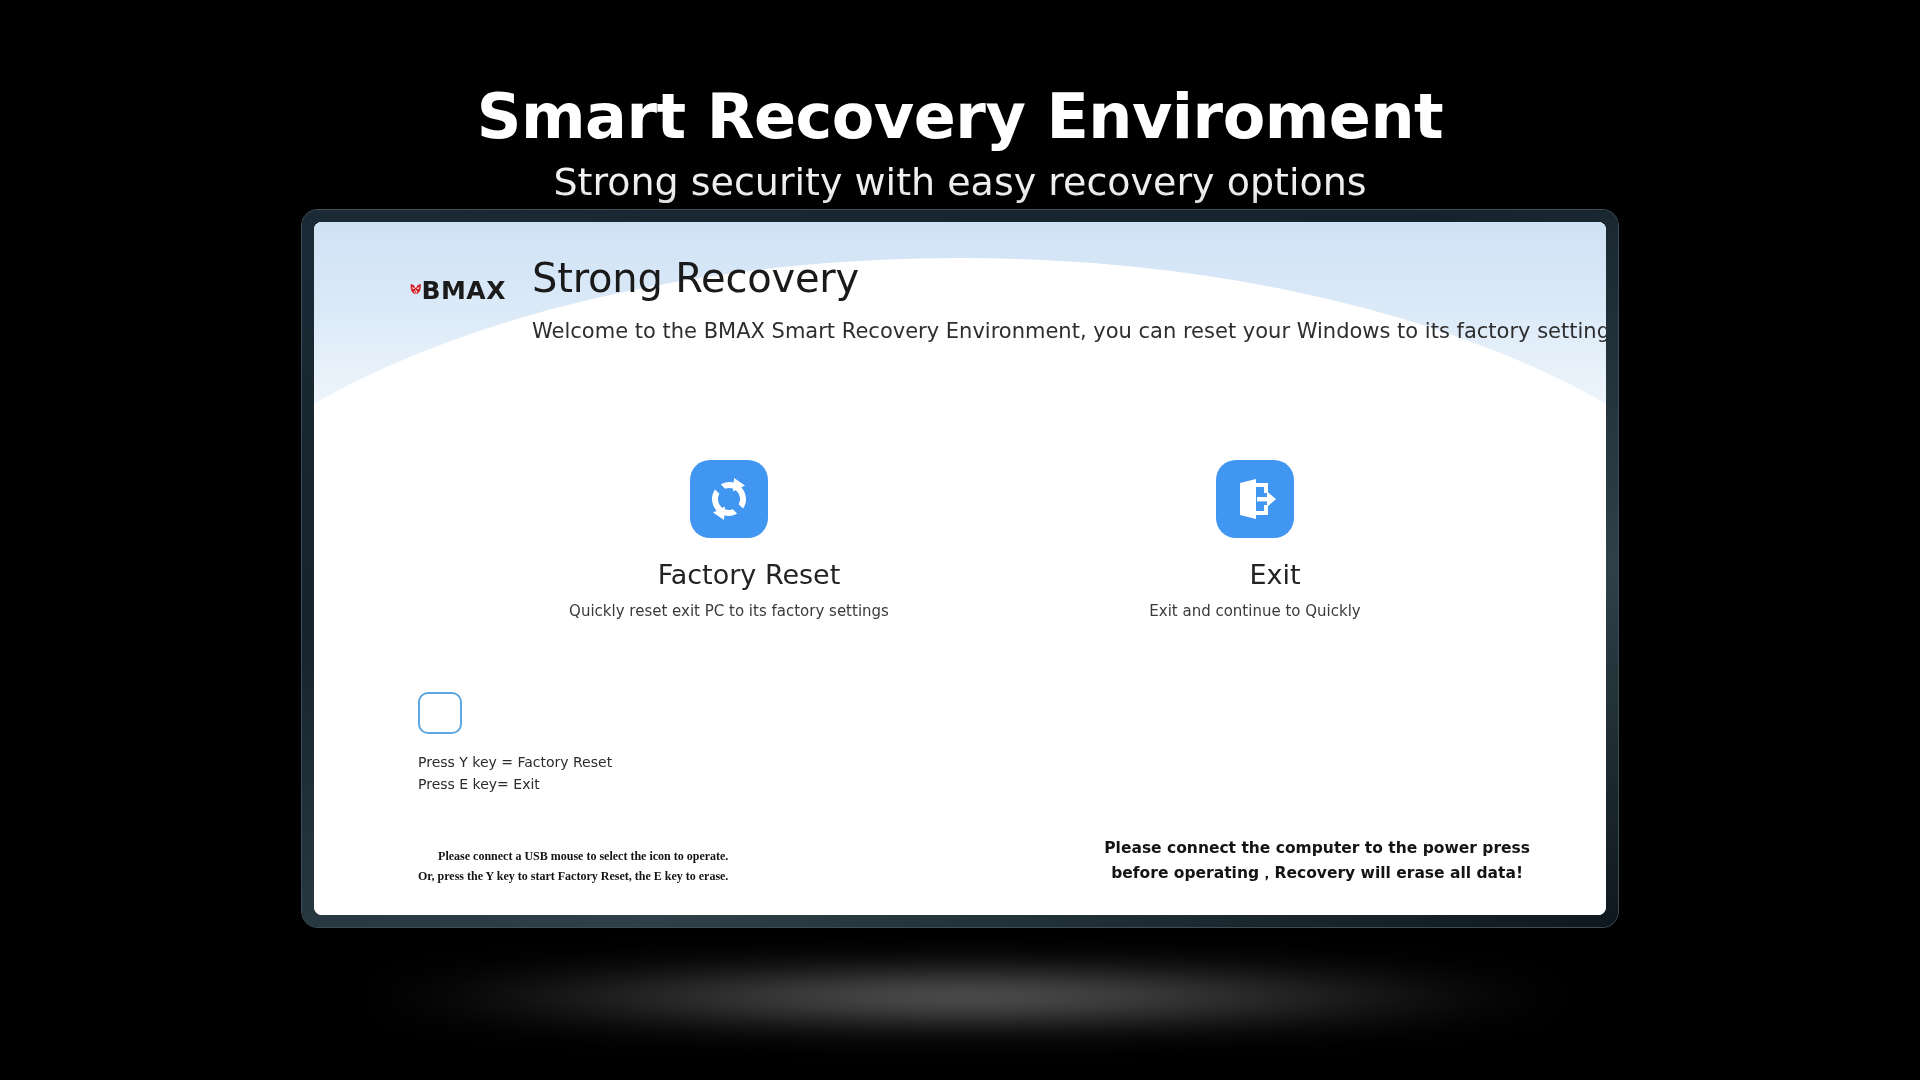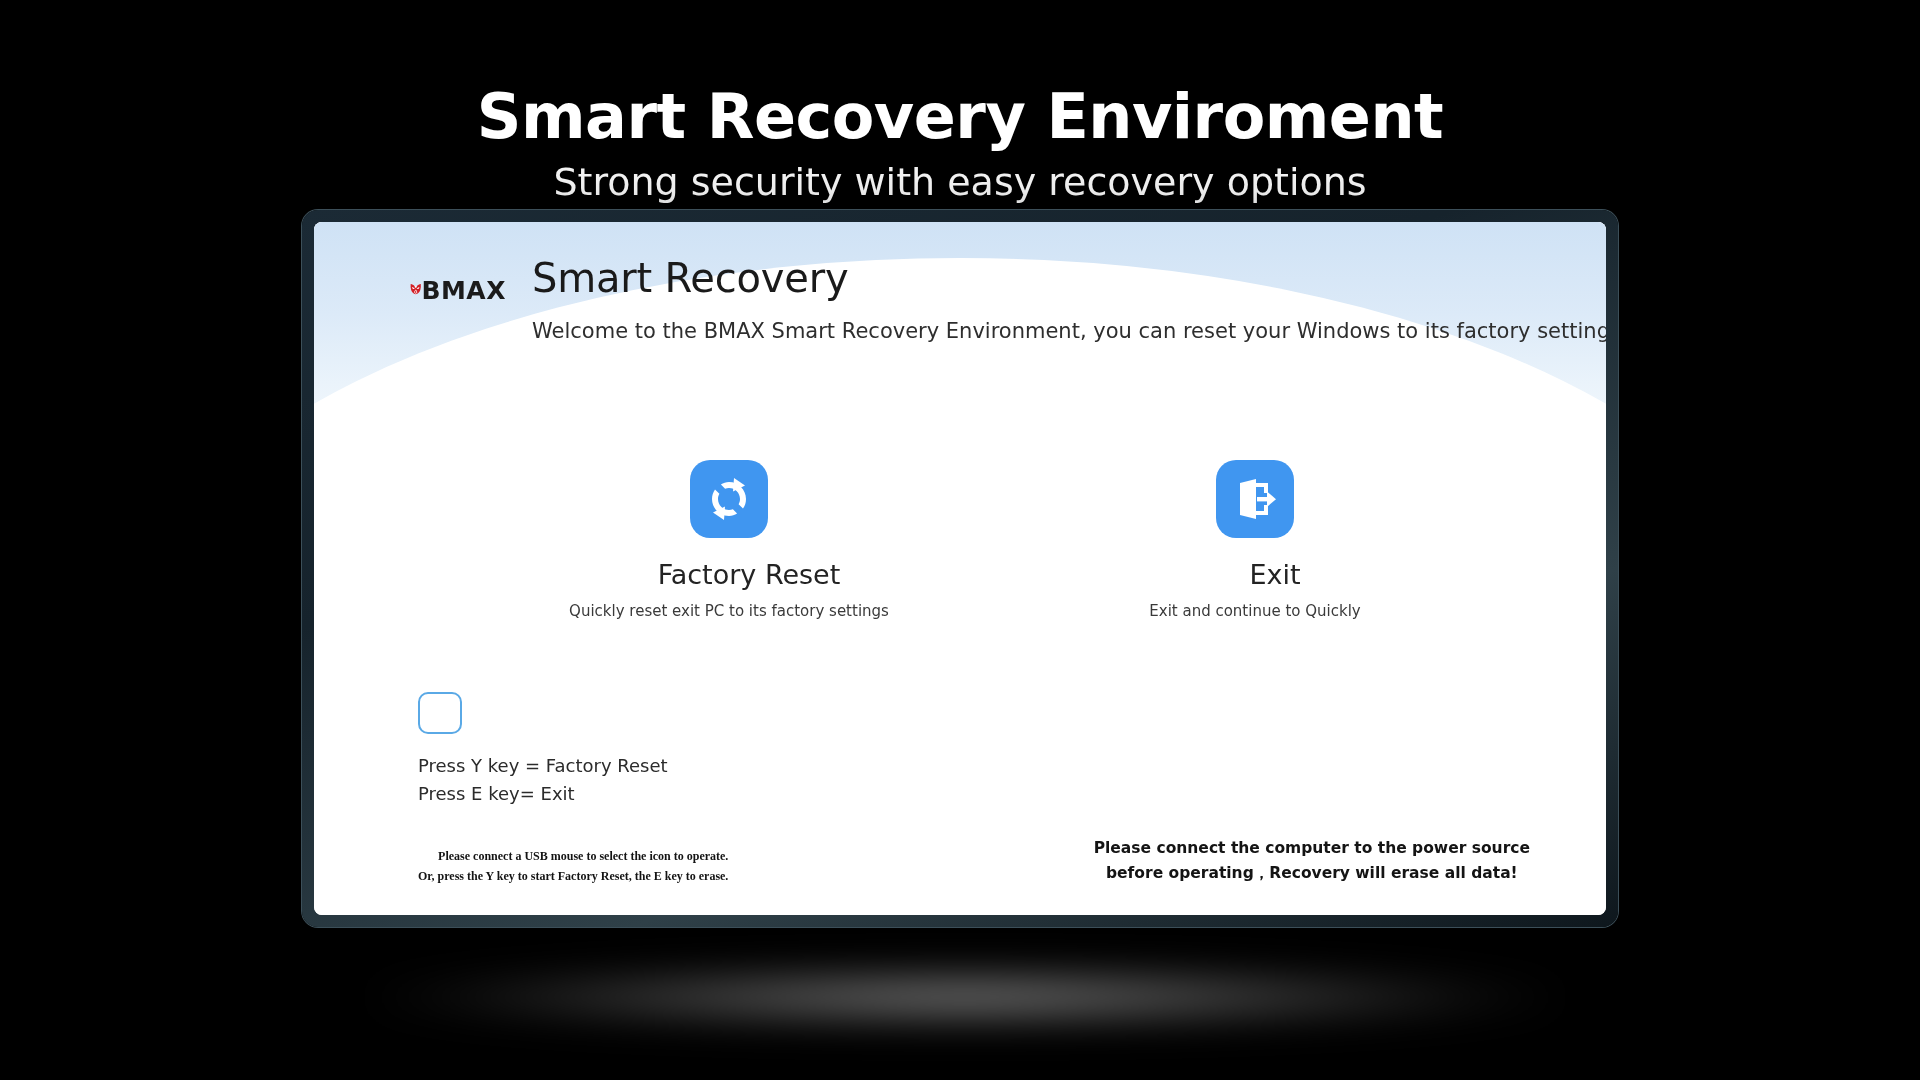--- a/index.html
+++ b/index.html
@@ -224,21 +224,21 @@
     font-family: "DejaVu Sans", sans-serif;
     font-size: 20px;
     text-align: center;
     color: #1a1a1a;
     display: block;
   }
 
   .key-hints {
     margin-top: 18px;
     font-family: "DejaVu Sans", sans-serif;
-    font-size: 18px;
+    font-size: 14px;
     color: #2b2b2b;
     line-height: 1.55;
   }
 
   
   .footer {
     position: absolute;
     left: 0;
     bottom: 28px;
     width: 100%;
@@ -311,21 +311,21 @@
               <path d="M80 30 C72 34 64 40 58 48 C64 50 72 48 78 44 C82 40 82 34 80 30 Z" fill="#ffffff"></path>
               <path d="M50 52 C56 58 62 66 64 76 C58 82 54 86 50 90 C46 86 42 82 36 76 C38 66 44 58 50 52 Z" fill="#ffffff"></path>
               <path d="M50 60 C53 65 56 71 57 77 C54 81 52 83 50 86 C48 83 46 81 43 77 C44 71 47 65 50 60 Z" fill="#d32027"></path>
             </svg>
             <div class="logo-wordmark">
               <span>BMA</span><span class="x-accent">X</span>
             </div>
           </div>
 
           <div class="header-text">
-            <div class="app-title">Smart Recovery</div>
+            <div class="app-title">Strong Recovery</div>
             <div class="app-subtitle">Welcome to the BMAX Smart Recovery Environment, you can reset your Windows to its factory settings.</div>
           </div>
         </div>
 
         <div class="actions">
 
           <div class="action">
             <div class="action-icon">
               <svg width="50" height="50" viewBox="0 0 50 50">
                 <path d="M25 8 C34.4 8 42 15.6 42 25 C42 28.6 40.9 31.9 39 34.6 L34.6 30.2
@@ -365,21 +365,21 @@
             <div>Press  E key= Exit</div>
           </div>
         </div>
 
         <div class="footer">
           <div class="footer-left">
             <div>Please connect a USB mouse to select the icon to operate.</div>
             <div>Or, press the Y key to start Factory Reset, the E key to erase.</div>
           </div>
           <div class="footer-right">
-            <div>Please connect the computer to the power source</div>
+            <div>Please connect the computer to the power press</div>
             <div>before operating，Recovery will erase all data!</div>
           </div>
         </div>
 
       </div>
     </div>
   </div>
 
   <div class="base-glow"></div>
 

